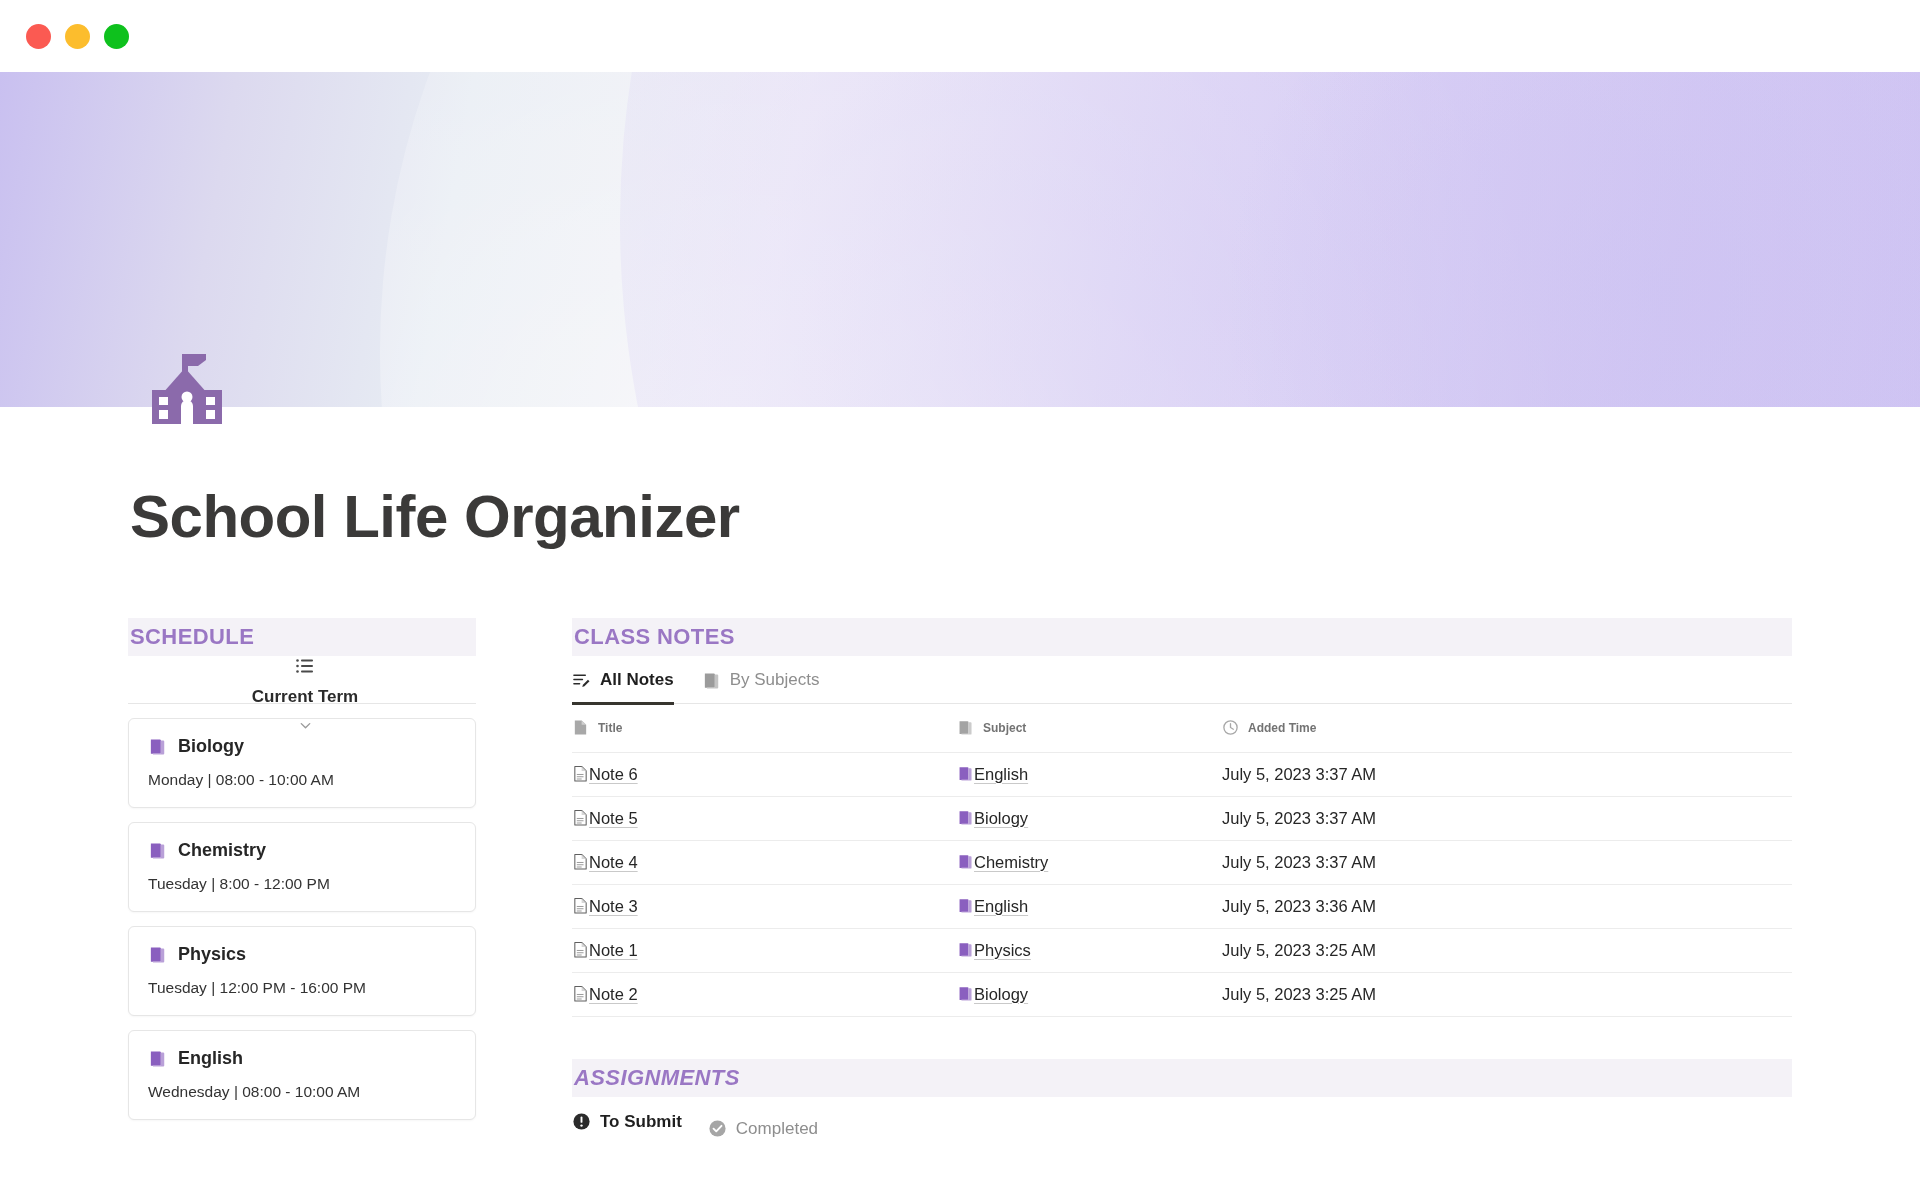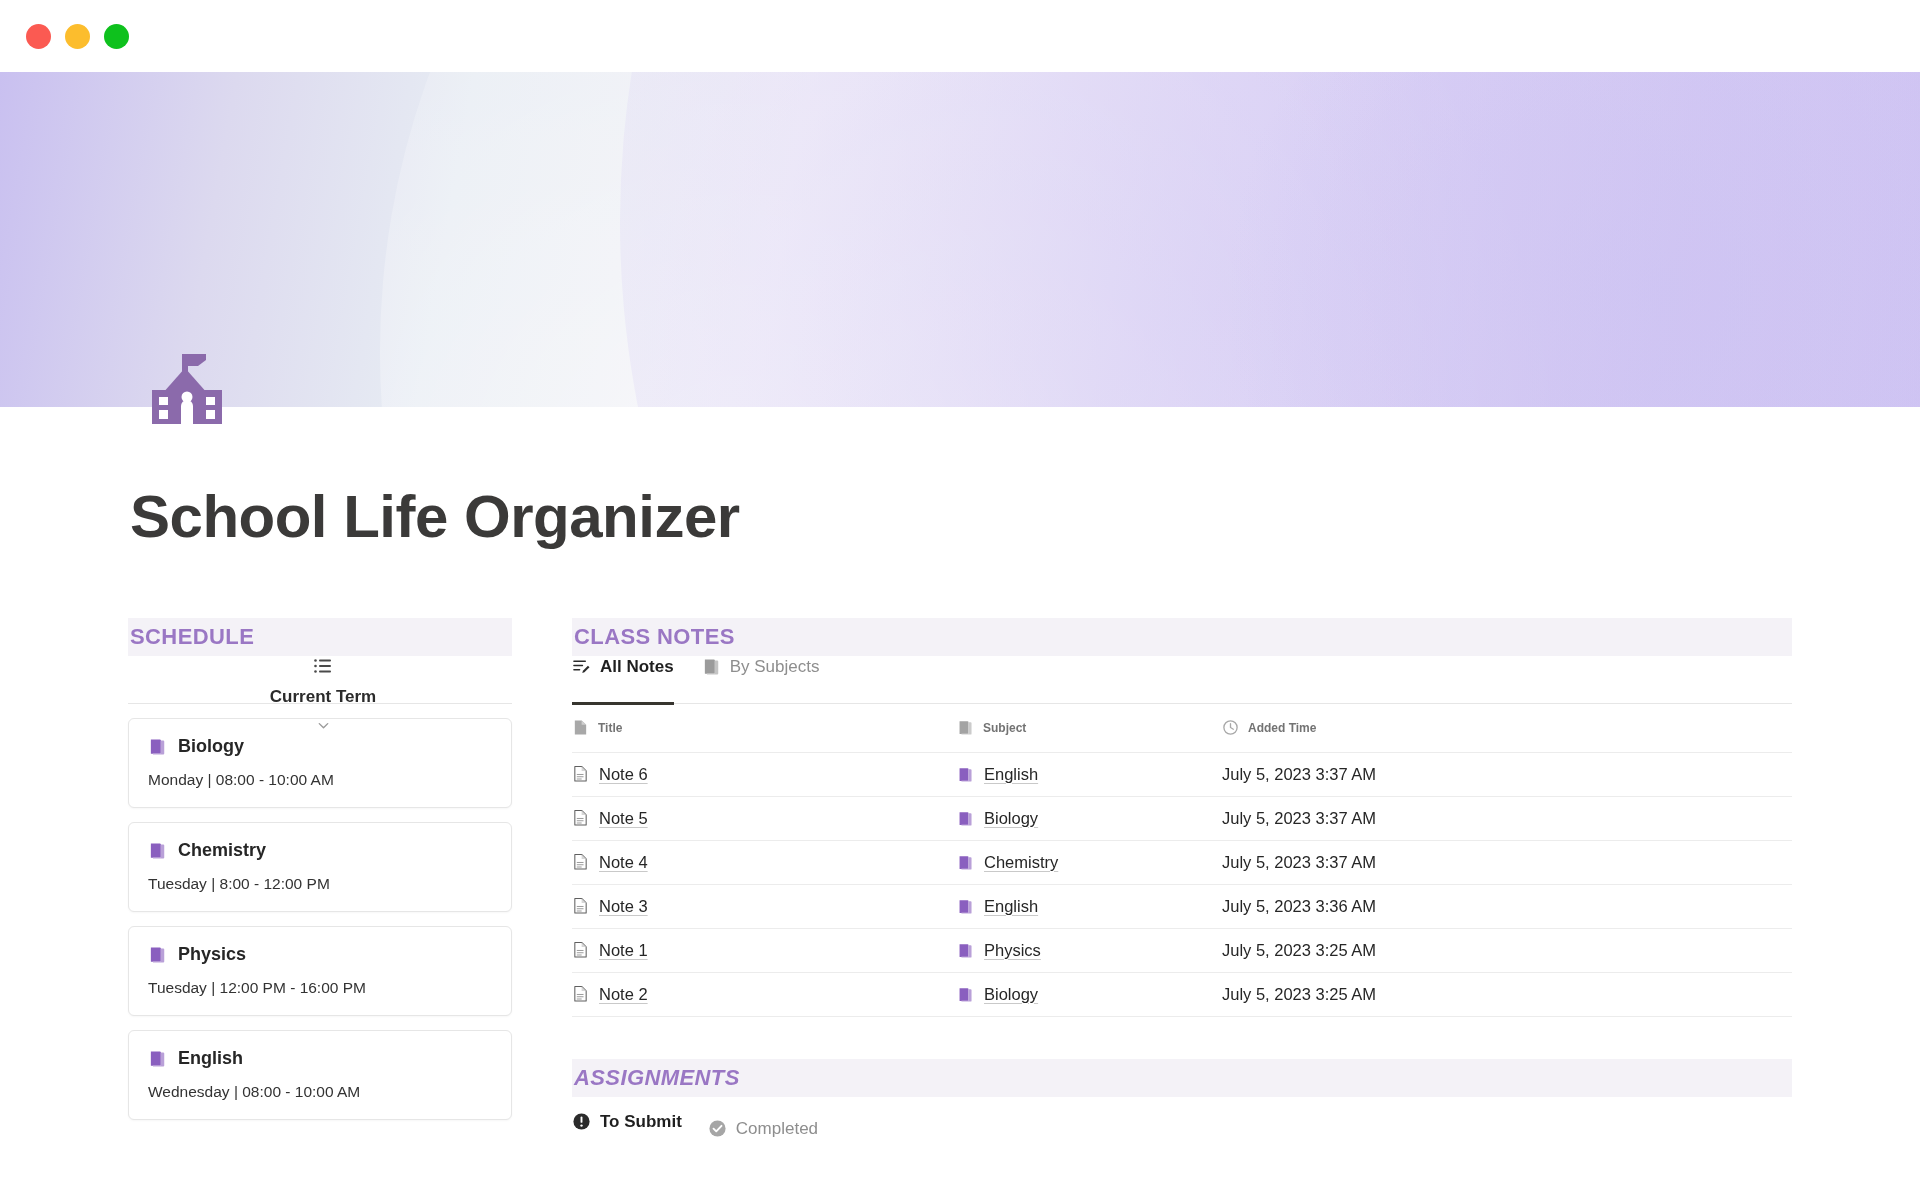--- a/index.html
+++ b/index.html
@@ -121,21 +121,21 @@
     font-weight: bold;
     color: #9a77c4;
     letter-spacing: 0.4px;
   }
 
   
   .schedule-col {
     position: absolute;
     left: 128px;
     top: 618px;
-    width: 384px;
+    width: 348px;
   }
   .schedule-band { padding-left: 2px; }
 
   .view-row {
     display: flex;
     align-items: center;
     gap: 11px;
     height: 48px;
     padding-left: 6px;
     border-bottom: 1px solid #e6e6e6;
@@ -181,20 +181,21 @@
   .tabs-row {
     display: flex;
     align-items: center;
     gap: 28px;
     height: 47px;
     border-bottom: 1px solid #e6e6e6;
     margin-top: 1px;
   }
   .tab {
     display: flex;
+    align-items: center;
     gap: 9px;
     height: 47px;
     font-size: 17px;
     cursor: pointer;
     position: relative;
   }
   .tab.active {
     color: #1f1f1f;
     font-weight: bold;
   }
@@ -226,21 +227,21 @@
   .th-inner { display: flex; align-items: center; gap: 9px; }
 
   .notes-table tbody td {
     height: 44px;
     padding: 0;
     font-size: 16.5px;
     color: #262626;
     border-bottom: 1px solid #ececec;
     vertical-align: middle;
   }
-  .cell-inner { display: flex; align-items: center; gap: 10px; }
+  .cell-inner { display: flex; }
   .link-text {
     text-decoration: underline;
     text-underline-offset: 3px;
     text-decoration-color: #c9c9c9;
     text-decoration-thickness: 1px;
     cursor: pointer;
   }
 
   
   .assign-sec { margin-top: 42px; }

